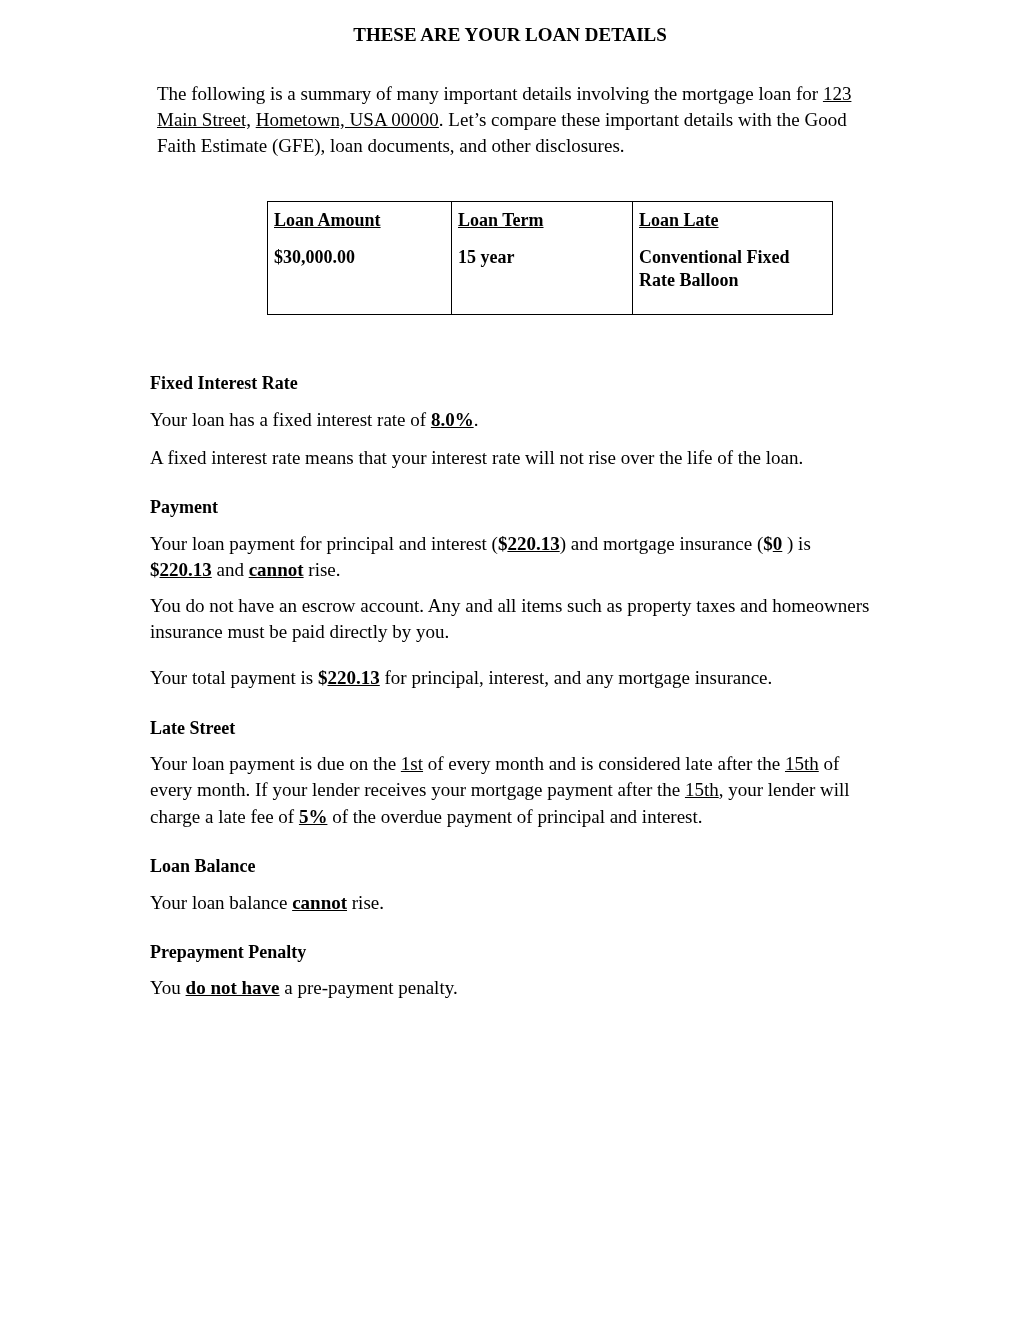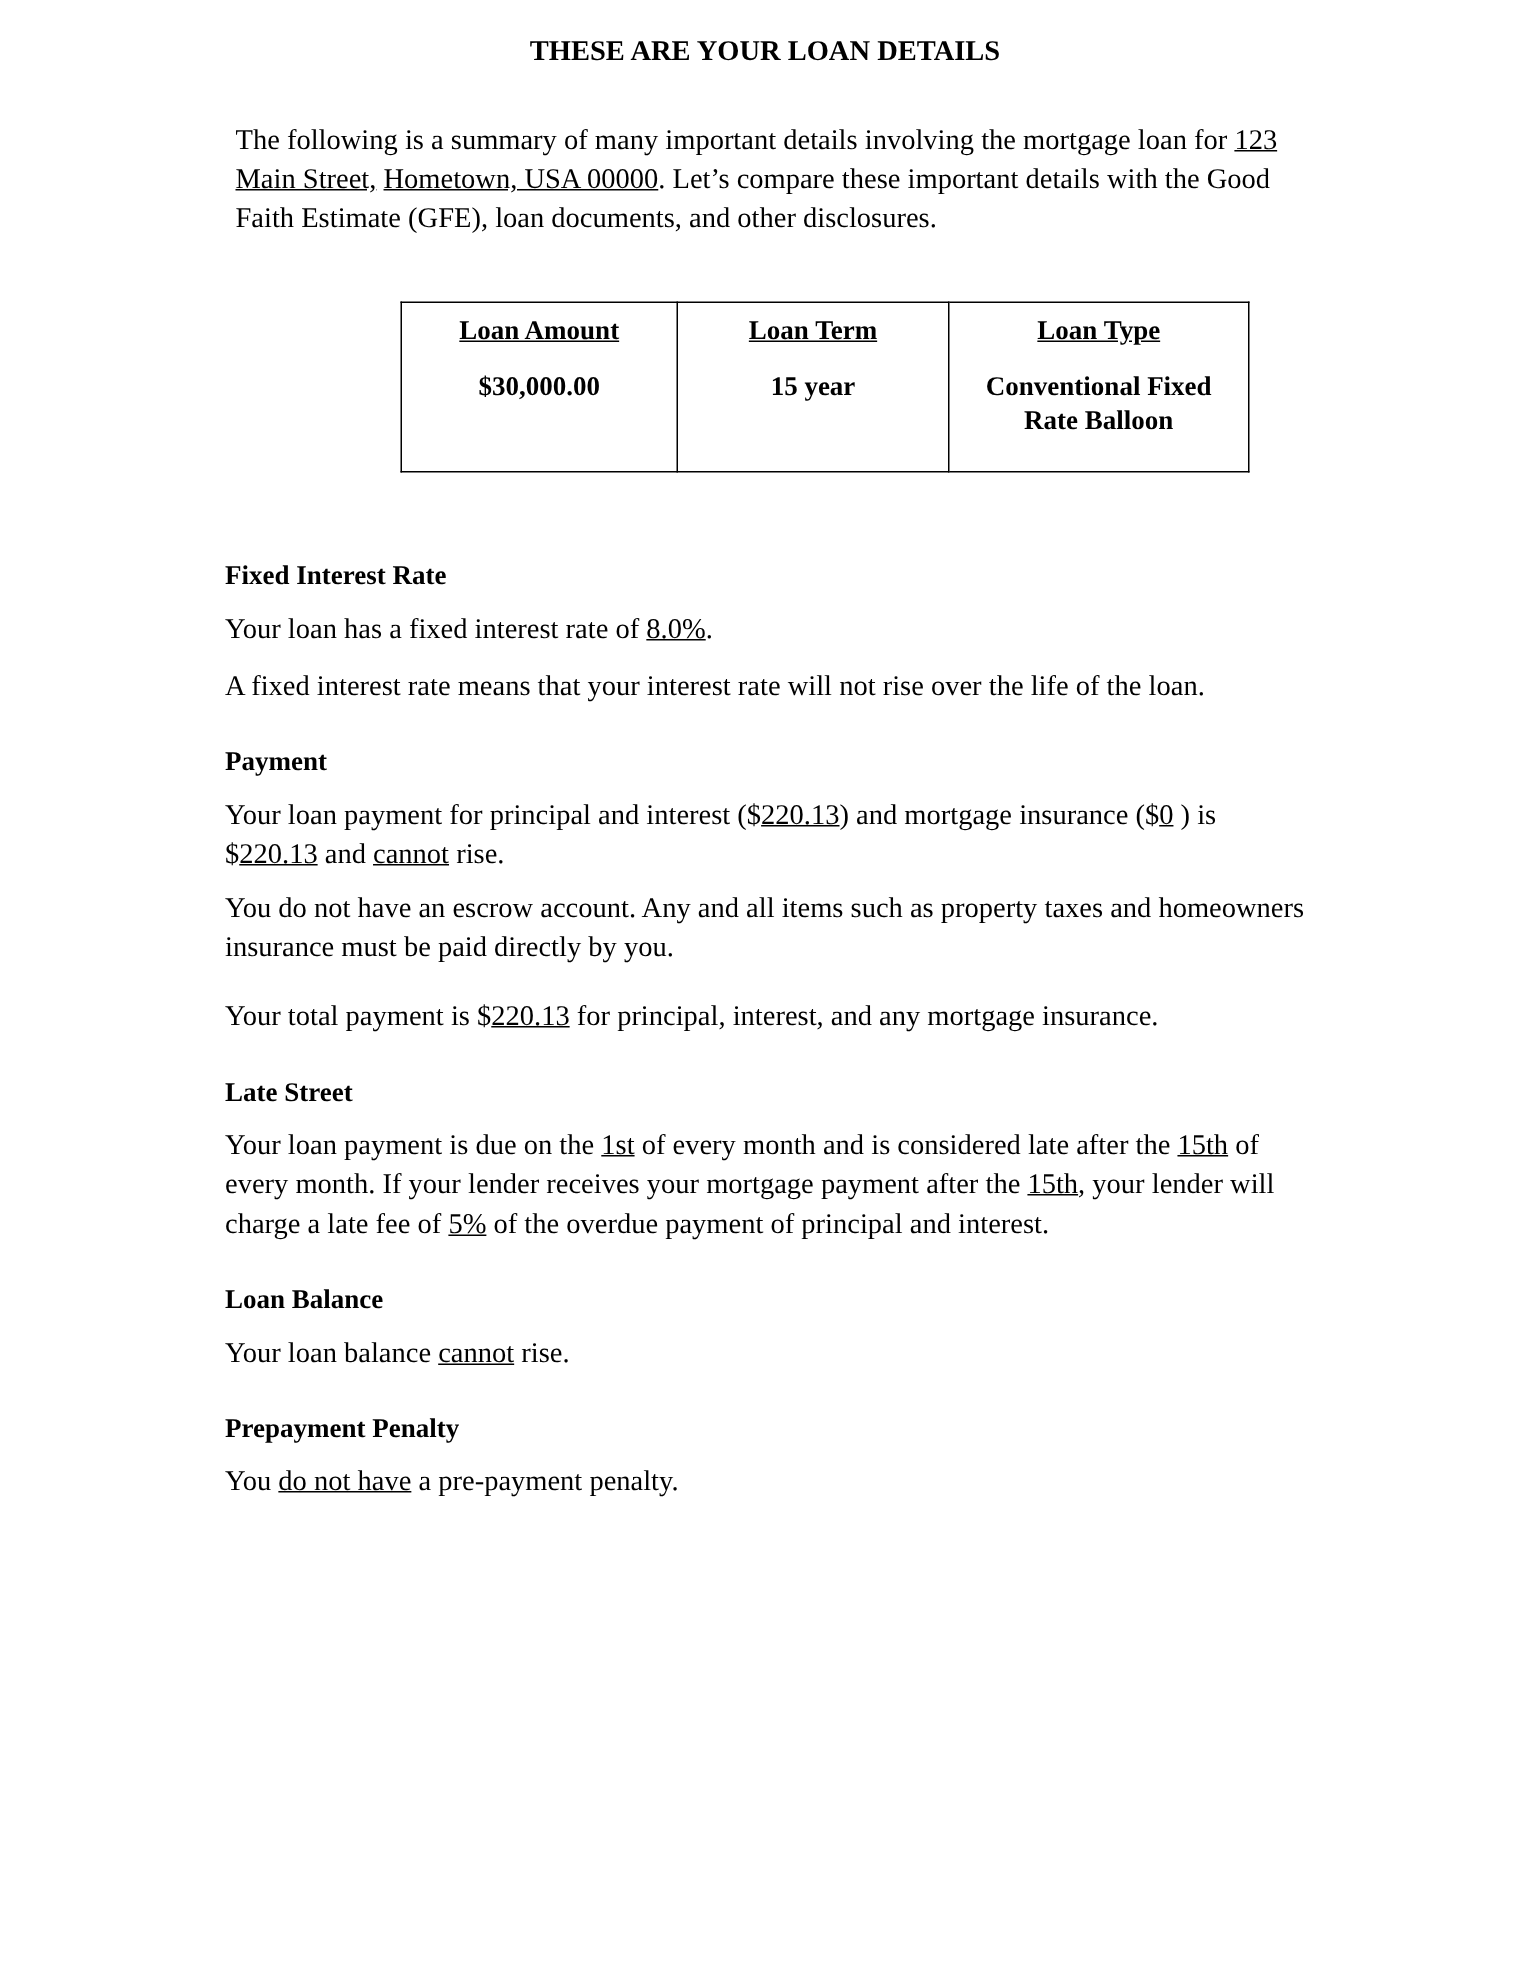--- a/index.html
+++ b/index.html
@@ -55,21 +55,20 @@
     justify-content: center;
   }
   table.loan-table {
     border-collapse: collapse;
     width: 562px;
     margin-left: 80px;
     table-layout: fixed;
   }
   table.loan-table td {
     border: 1px solid #000000;
-    text-align: center;
     vertical-align: top;
     font-size: 18px;
     font-weight: bold;
     padding: 0;
   }
   table.loan-table td.c1 { width: 183px; }
   table.loan-table td.c2 { width: 180px; }
   table.loan-table td.c3 { width: 199px; }
 
   .cell-inner {
@@ -105,21 +104,21 @@
   p.para {
     font-size: 19px;
     line-height: 1.38;
     margin: 0;
     padding-top: 12px;
   }
   p.para.tight { padding-top: 10px; }
   p.para.gap   { padding-top: 20px; }
 
   b.bu {
-    font-weight: normal;
+    font-weight: bold;
   }
   b.bu .u { text-decoration: underline; }
   .u-only { text-decoration: underline; }
 </style>
 </head>
 <body>
 
 <div class="page">
 
 
@@ -138,21 +137,21 @@
           </div>
         </td>
         <td class="c2">
           <div class="cell-inner">
             <span class="cell-head">Loan Term</span>
             <span class="cell-val">15 year</span>
           </div>
         </td>
         <td class="c3">
           <div class="cell-inner">
-            <span class="cell-head">Loan Type</span>
+            <span class="cell-head">Loan Late</span>
             <span class="cell-val">Conventional Fixed Rate Balloon</span>
           </div>
         </td>
       </tr>
     </tbody>
       </table>
   </div>
 
   <div class="section first">
     <h2 class="sec-head"><span class="u">Fixed Interest Rate </span></h2>

